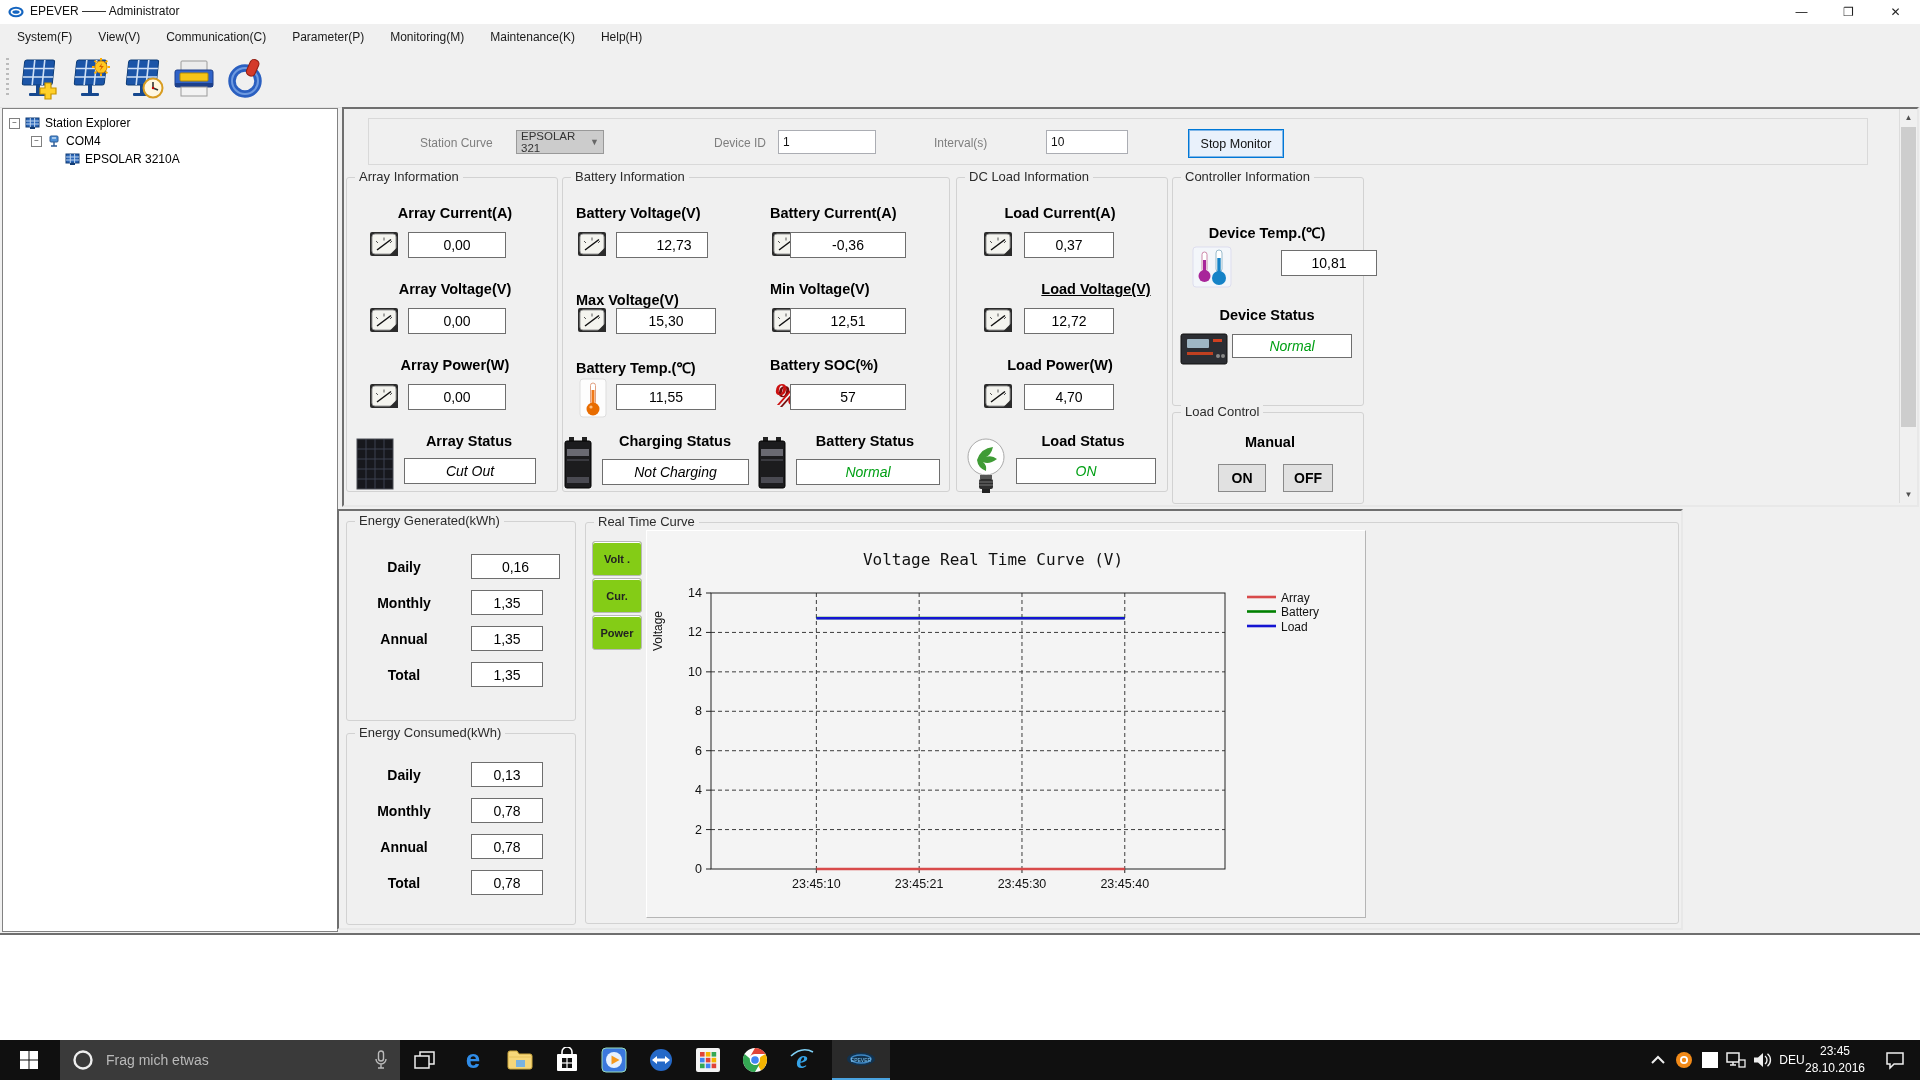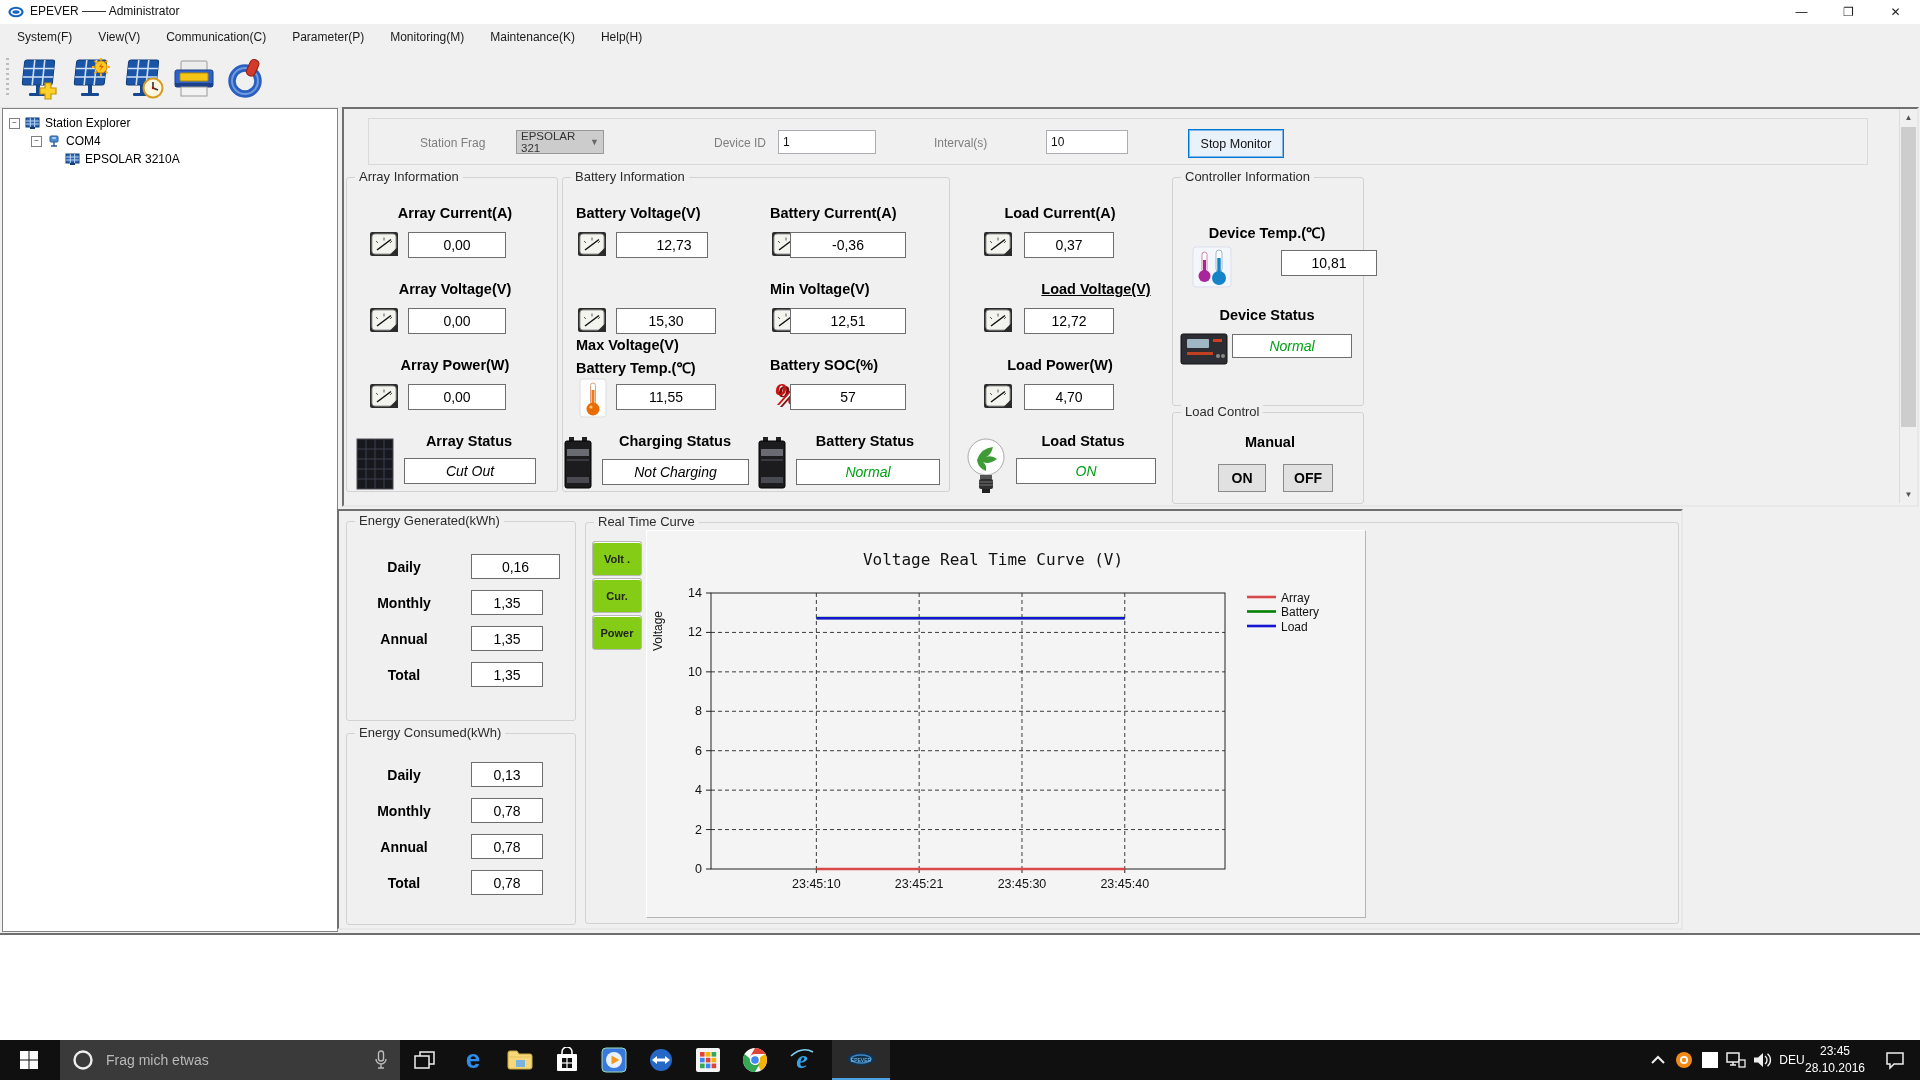--- a/index.html
+++ b/index.html
@@ -216,21 +216,21 @@
             <rect x="5" y="10" width="5" height="2" fill="#123c74"></rect>
           </svg>
         </span>
       <span>EPSOLAR 3210A</span>
     </div>
   </div>
 
   <div class="abs" id="monitorpanel"></div>
 
   <div class="abs" id="formpanel"></div>
-  <span class="formlabel" style="left:420px;top:136px;">Station Frag</span>
+  <span class="formlabel" style="left:420px;top:136px;">Station Curve</span>
   <div class="abs" id="stationdd">
     <span>EPSOLAR 321</span>
     <span class="chev">▼</span>
   </div>
   <span class="formlabel" style="left:714px;top:136px;">Device ID</span>
   <input class="forminput" style="left: 778px; top: 130px; width: 98px; height: 24px;" value="1">
   <span class="formlabel" style="left:934px;top:136px;">Interval(s)</span>
   <input class="forminput" style="left: 1046px; top: 130px; width: 82px; height: 24px;" value="10">
   <div class="abs" id="stopbtn">Stop Monitor</div>
 
@@ -303,21 +303,21 @@
   <span class="icon" style="left:770px;top:228px;">
       <svg width="32" height="32" viewBox="0 0 32 32">
         <rect x="2" y="4" width="28" height="24" rx="2" fill="#2b2b2b"></rect>
         <rect x="4" y="6" width="24" height="20" rx="3" fill="#f4f4ef" stroke="#999"></rect>
         <path d="M8 13 l2 2 M16 9.5 v3 M24 13 l-2 2" stroke="#555" stroke-width="1"></path>
         <line x1="9" y1="22" x2="23" y2="11.5" stroke="#111" stroke-width="1.5"></line>
         <path d="M30 28 L20.5 28 L30 18.5 Z" fill="#2b2b2b"></path>
       </svg>
     </span>
   <div class="vbox" style="left:790px;top:232px;width:116px;height:26px;">-0,36</div>
-  <span class="lbl" style="left:576px;top:292px;width:180px;text-align:left;margin-top:45px;">Max Voltage(V)</span>
+  <span class="lbl" style="left:576px;top:292px;width:180px;text-align:left;">Max Voltage(V)</span>
   <span class="icon" style="left:576px;top:304px;">
       <svg width="32" height="32" viewBox="0 0 32 32">
         <rect x="2" y="4" width="28" height="24" rx="2" fill="#2b2b2b"></rect>
         <rect x="4" y="6" width="24" height="20" rx="3" fill="#f4f4ef" stroke="#999"></rect>
         <path d="M8 13 l2 2 M16 9.5 v3 M24 13 l-2 2" stroke="#555" stroke-width="1"></path>
         <line x1="9" y1="22" x2="23" y2="11.5" stroke="#111" stroke-width="1.5"></line>
         <path d="M30 28 L20.5 28 L30 18.5 Z" fill="#2b2b2b"></path>
       </svg>
     </span>
   <div class="vbox" style="left:616px;top:308px;width:100px;height:26px;">15,30</div>
@@ -369,20 +369,23 @@
         <rect x="20" y="1" width="5" height="5" fill="#222"></rect>
         <rect x="3" y="5" width="26" height="47" rx="2" fill="#1c1c1e" stroke="#000"></rect>
         <rect x="5" y="13" width="22" height="7" fill="#6a6a72"></rect>
         <rect x="5" y="41" width="22" height="6" fill="#4a4a52"></rect>
         <rect x="5" y="23" width="22" height="2" fill="#3a3a40"></rect>
       </svg>
     </span>
   <span class="lbl" style="left:790px;top:433px;width:150px;">Battery Status</span>
   <div class="vbox ital green" style="left:796px;top:459px;width:144px;height:26px;">Normal</div>
 
+  <div class="gbox" style="left:956px;top:177px;width:210px;height:313px;">
+    <span class="gtitle">DC Load Information</span>
+  </div>
   <span class="lbl" style="left:980px;top:205px;width:160px;">Load Current(A)</span>
   <span class="icon" style="left:982px;top:228px;">
       <svg width="32" height="32" viewBox="0 0 32 32">
         <rect x="2" y="4" width="28" height="24" rx="2" fill="#2b2b2b"></rect>
         <rect x="4" y="6" width="24" height="20" rx="3" fill="#f4f4ef" stroke="#999"></rect>
         <path d="M8 13 l2 2 M16 9.5 v3 M24 13 l-2 2" stroke="#555" stroke-width="1"></path>
         <line x1="9" y1="22" x2="23" y2="11.5" stroke="#111" stroke-width="1.5"></line>
         <path d="M30 28 L20.5 28 L30 18.5 Z" fill="#2b2b2b"></path>
       </svg>
     </span>

